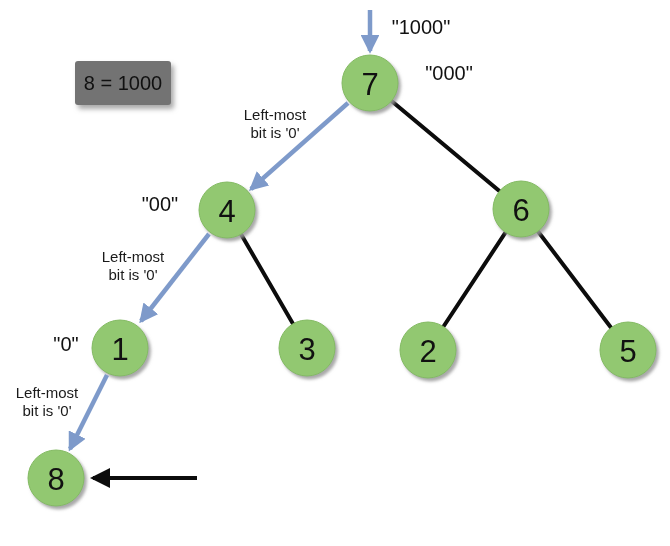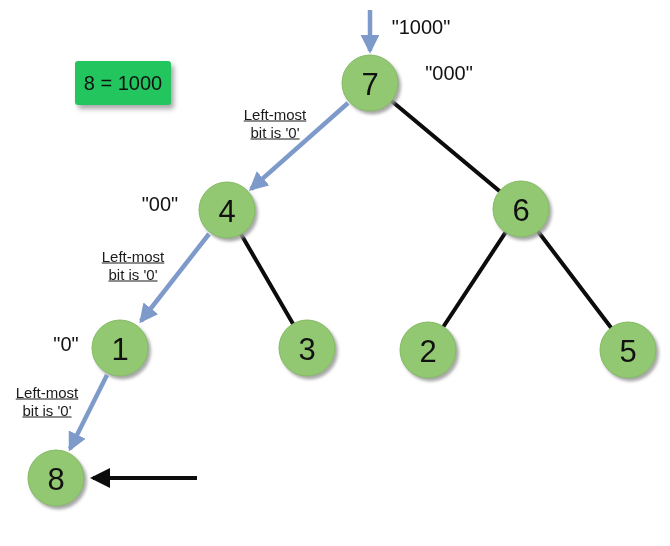--- a/index.html
+++ b/index.html
@@ -4,23 +4,23 @@
 <style>
   html,body{margin:0;padding:0;background:#ffffff;}
   .stage{
     position:relative;width:670px;height:546px;background:#ffffff;overflow:hidden;
     font-family:"Liberation Sans", sans-serif;color:#111;
   }
   .stage svg{position:absolute;left:0;top:0;}
   .abs{position:absolute;transform:translate(-50%,-50%);white-space:nowrap;}
   .nodeval{font-size:31px;line-height:31px;color:#111;}
   .bits{font-size:20px;color:#111;}
-  .step{font-size:15px;line-height:17.5px;text-align:center;color:#1a1a1a;text-decoration:underline;}
+  .step{font-size:15px;line-height:17.5px;text-align:center;color:#1a1a1a;}
   .greenbox{
-    position:absolute;background:#22c55e;border-radius:3px;
+    position:absolute;background:#737373;border-radius:3px;
     box-shadow:3px 4px 5px rgba(100,100,100,0.55);
     display:flex;align-items:center;justify-content:center;
     flex-direction:column;text-align:center;color:#111;
   }
   .legend{left:75px;top:61px;width:96px;height:44px;font-size:20px;}
   .callout{left:199px;top:434px;width:166px;height:89px;font-size:20px;line-height:24px;}
 </style>
 </head>
 <body>
 

